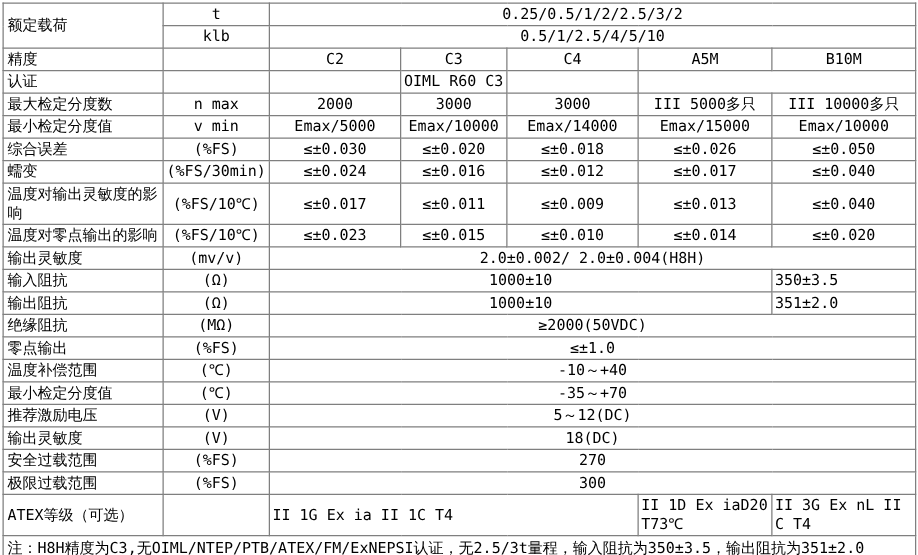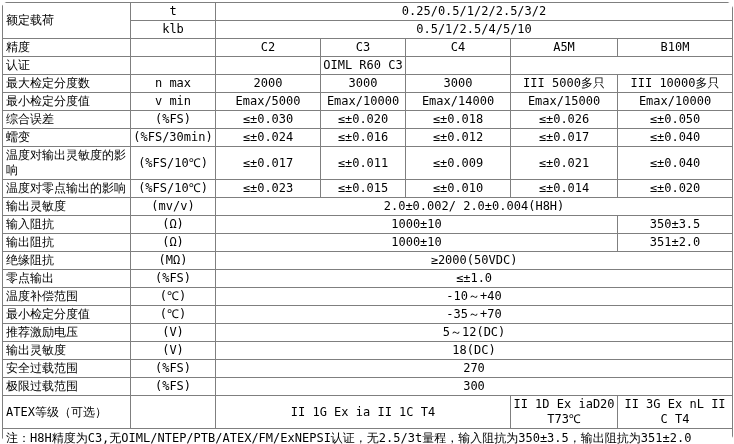--- a/index.html
+++ b/index.html
@@ -3,21 +3,20 @@
 <meta charset="utf-8">
 <style>
   html,body{margin:0;padding:0;background:#ffffff;}
   #page{
     position:relative;
     width:734px;height:444px;
     background:#ffffff;
     font-family:"DejaVu Sans Mono","Liberation Mono",monospace;
     color:#000000;
     overflow:hidden;
-    border-radius:13px;
   }
   table.spec{
     position:absolute;left:2px;top:2px;
     width:730px;
     border-collapse:collapse;
     table-layout:fixed;
   }
   table.spec td{
     border:1px solid #7f7f7f;
     font-size:12px;
@@ -28,21 +27,21 @@
     vertical-align:middle;
     word-break:break-all;
     overflow:hidden;
     white-space:normal;
   }
   table.spec td.label{
     text-align:left;
     padding-left:3px;
   }
   table.spec td.unit{ text-align:center; }
-  table.spec td.left{ text-align:center; }
+  table.spec td.left{ text-align:left; }
   table.spec td.footnote{
     text-align:left;
     padding-left:3px;
     height:17px;
   }
 </style>
 </head>
 <body>
 
 <div id="page">
@@ -118,21 +117,21 @@
           <td class="value">≤±0.012</td>
           <td class="value">≤±0.017</td>
           <td class="value">≤±0.040</td>
         </tr>
         <tr>
           <td class="label">温度对输出灵敏度的影响</td>
           <td class="unit">(%FS/10℃)</td>
           <td class="value">≤±0.017</td>
           <td class="value">≤±0.011</td>
           <td class="value">≤±0.009</td>
-          <td class="value">≤±0.021</td>
+          <td class="value">≤±0.013</td>
           <td class="value">≤±0.040</td>
         </tr>
         <tr>
           <td class="label">温度对零点输出的影响</td>
           <td class="unit">(%FS/10℃)</td>
           <td class="value">≤±0.023</td>
           <td class="value">≤±0.015</td>
           <td class="value">≤±0.010</td>
           <td class="value">≤±0.014</td>
           <td class="value">≤±0.020</td>

